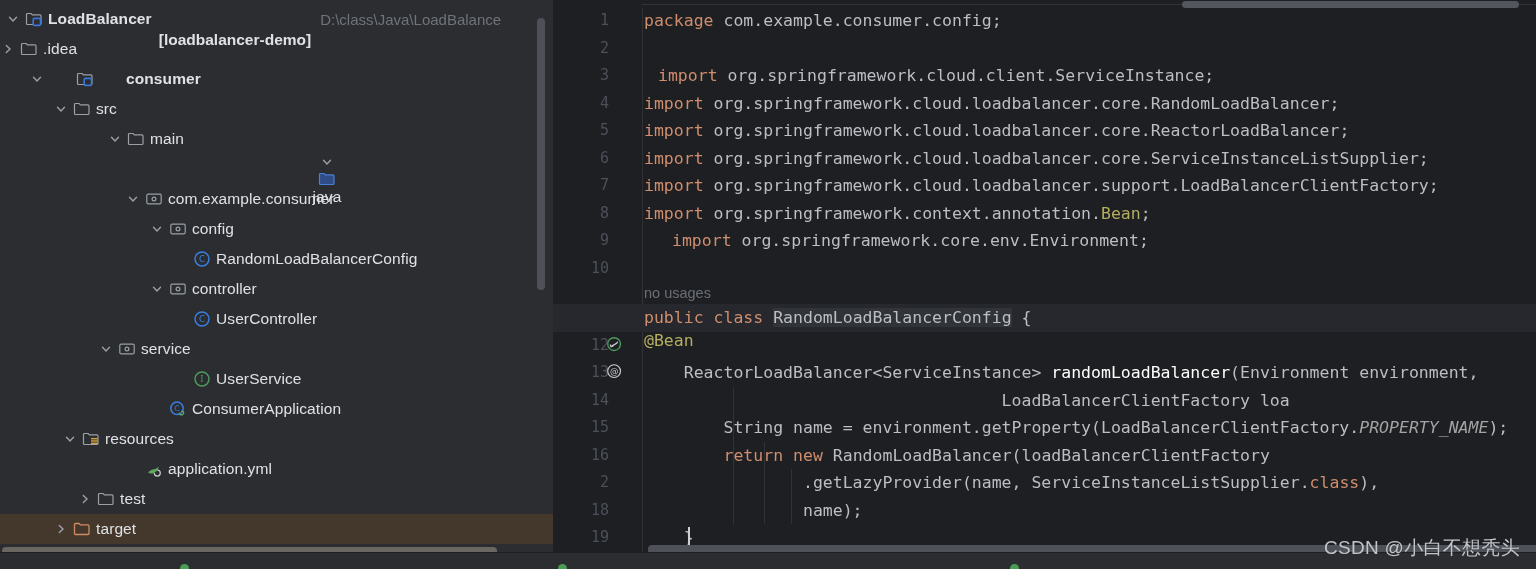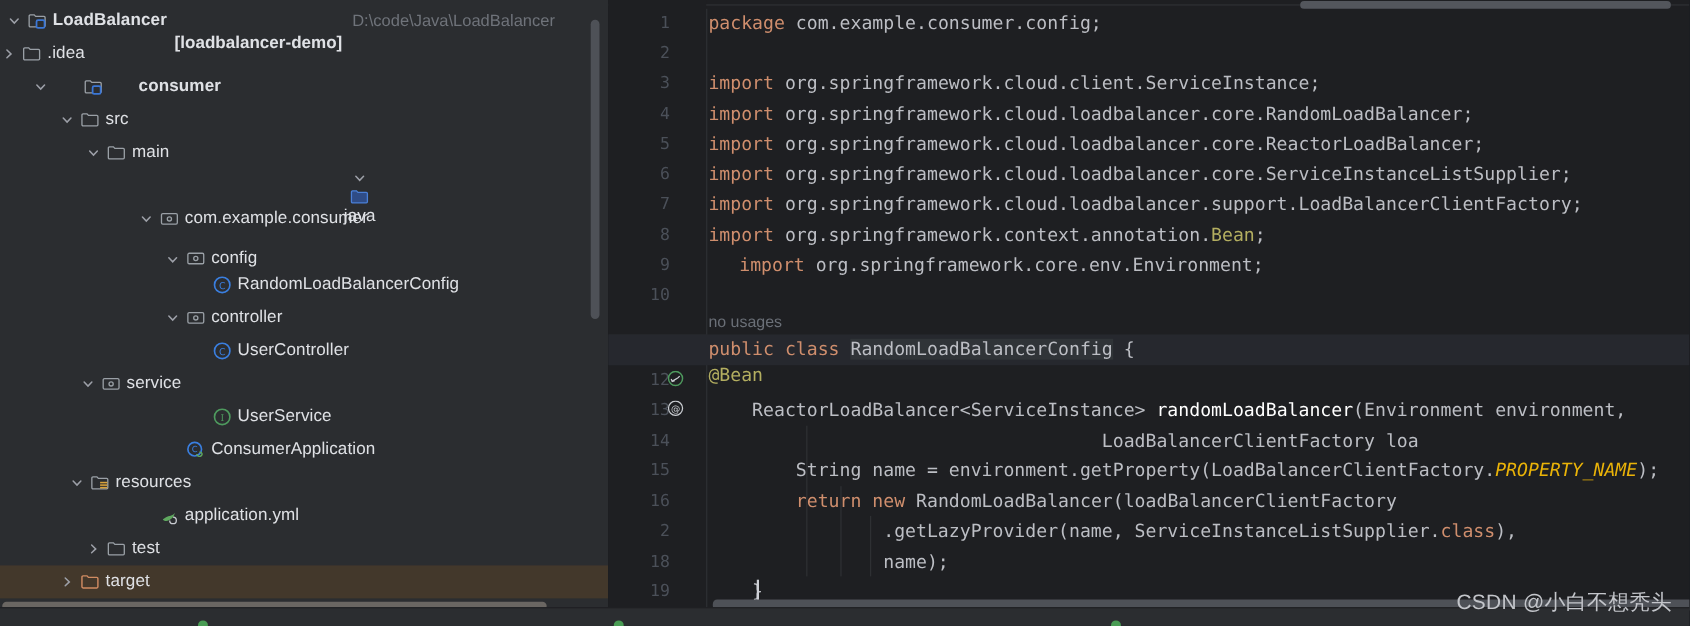--- a/index.html
+++ b/index.html
@@ -147,21 +147,21 @@
     background: #26282E;
   }
   .gutter-hl {
     position: absolute;
     left: 0; width: 89px; height: 27.5px;
     background: #26282E;
   }
   .kw  { color: #CF8E6D; }
   .fn  { color: #ffffff; }
   .ann { color: #B3AE60; }
-  .sfield { color: #eab308; font-style: italic; }
+  .sfield { color: #a3a3a3; font-style: italic; }
   .hint-txt {
     position: absolute;
     left: 91px;
     font-family: "Liberation Sans", sans-serif;
     font-size: 14.5px;
     color: #6A6F77;
     height: 22px; line-height: 22px;
   }
   .classname-hl { background: #303438; }
   .indent-guide {
@@ -224,21 +224,21 @@
             </svg>
           </span>
           <span class="ico" style="margin-left: 4px;">
             <svg width="18" height="18" viewBox="0 0 18 18">
               <path d="M1.5 4.5a1 1 0 0 1 1-1h3.6l1.3 1.4H15a1 1 0 0 1 1 1v7.6a1 1 0 0 1-1 1H2.5a1 1 0 0 1-1-1z" fill="none" stroke="#9AA0A6" stroke-width="1.2"></path>
               <rect x="8.2" y="8.4" width="7.3" height="7" rx="1.4" fill="#2B2D30" stroke="#3B77D6" stroke-width="1.6"></rect>
             </svg>
           </span>
           <span class="node-label bold">LoadBalancer</span>
           <span class="mod-name" style="margin-left: 7px;">[loadbalancer-demo]</span>
-          <span class="path-hint">D:\code\Java\LoadBalancer</span>
+          <span class="path-hint">D:\class\Java\LoadBalance</span>
         </div>
         <div class="tree-row" style="">
           <span class="arrow">
             <svg width="12" height="12" viewBox="0 0 12 12">
               <path d="M4.3 2.5L8 6l-3.7 3.5" fill="none" stroke="#9DA0A8" stroke-width="1.4" stroke-linecap="round"></path>
             </svg>
           </span>
           <span class="ico" style="margin-left: 4px;">
             <svg width="18" height="18" viewBox="0 0 18 18">
               <path d="M1.5 4.5a1 1 0 0 1 1-1h3.6l1.3 1.4H15a1 1 0 0 1 1 1v7.6a1 1 0 0 1-1 1H2.5a1 1 0 0 1-1-1z" fill="none" stroke="#9AA0A6" stroke-width="1.2"></path>
@@ -266,21 +266,21 @@
               <path d="M2.5 4.3L6 8l3.5-3.7" fill="none" stroke="#9DA0A8" stroke-width="1.4" stroke-linecap="round"></path>
             </svg>
           </span>
           <span class="ico" style="margin-left: 4px;">
             <svg width="18" height="18" viewBox="0 0 18 18">
               <path d="M1.5 4.5a1 1 0 0 1 1-1h3.6l1.3 1.4H15a1 1 0 0 1 1 1v7.6a1 1 0 0 1-1 1H2.5a1 1 0 0 1-1-1z" fill="none" stroke="#9AA0A6" stroke-width="1.2"></path>
             </svg>
           </span>
           <span class="node-label">src</span>
         </div>
-        <div class="tree-row" style="padding-left: 77px;">
+        <div class="tree-row" style="padding-left: 77px; margin-left: 30px;">
           <span class="arrow">
             <svg width="12" height="12" viewBox="0 0 12 12">
               <path d="M2.5 4.3L6 8l3.5-3.7" fill="none" stroke="#9DA0A8" stroke-width="1.4" stroke-linecap="round"></path>
             </svg>
           </span>
           <span class="ico" style="margin-left: 4px;">
             <svg width="18" height="18" viewBox="0 0 18 18">
               <path d="M1.5 4.5a1 1 0 0 1 1-1h3.6l1.3 1.4H15a1 1 0 0 1 1 1v7.6a1 1 0 0 1-1 1H2.5a1 1 0 0 1-1-1z" fill="none" stroke="#9AA0A6" stroke-width="1.2"></path>
             </svg>
           </span>
@@ -306,21 +306,21 @@
             </svg>
           </span>
           <span class="ico" style="margin-left: 4px;">
             <svg width="18" height="18" viewBox="0 0 18 18">
               <rect x="1.8" y="4.2" width="14.4" height="9.6" rx="1.2" fill="none" stroke="#9AA0A6" stroke-width="1.2"></rect>
               <circle cx="9" cy="9" r="1.9" fill="none" stroke="#9AA0A6" stroke-width="1.2"></circle>
             </svg>
           </span>
           <span class="node-label">com.example.consumer</span>
         </div>
-        <div class="tree-row" style="padding-left: 149px; align-items: flex-end;">
+        <div class="tree-row" style="padding-left: 149px;">
           <span class="arrow">
             <svg width="12" height="12" viewBox="0 0 12 12">
               <path d="M2.5 4.3L6 8l3.5-3.7" fill="none" stroke="#9DA0A8" stroke-width="1.4" stroke-linecap="round"></path>
             </svg>
           </span>
           <span class="ico" style="margin-left: 4px;">
             <svg width="18" height="18" viewBox="0 0 18 18">
               <rect x="1.8" y="4.2" width="14.4" height="9.6" rx="1.2" fill="none" stroke="#9AA0A6" stroke-width="1.2"></rect>
               <circle cx="9" cy="9" r="1.9" fill="none" stroke="#9AA0A6" stroke-width="1.2"></circle>
             </svg>
@@ -354,21 +354,21 @@
         <div class="tree-row" style="padding-left: 173px;">
           <span class="arrow empty"></span>
           <span class="ico" style="margin-left: 4px;">
             <svg width="18" height="18" viewBox="0 0 18 18">
               <circle cx="9" cy="9" r="7" fill="none" stroke="#3A7FE0" stroke-width="1.5"></circle>
               <text x="9" y="12.4" font-size="8.6" font-family="DejaVu Sans, sans-serif" fill="#3A7FE0" text-anchor="middle">C</text>
             </svg>
           </span>
           <span class="node-label">UserController</span>
         </div>
-        <div class="tree-row" style="padding-left: 72px;">
+        <div class="tree-row" style="padding-left: 98px;">
           <span class="arrow">
             <svg width="12" height="12" viewBox="0 0 12 12">
               <path d="M2.5 4.3L6 8l3.5-3.7" fill="none" stroke="#9DA0A8" stroke-width="1.4" stroke-linecap="round"></path>
             </svg>
           </span>
           <span class="ico" style="margin-left: 4px;">
             <svg width="18" height="18" viewBox="0 0 18 18">
               <rect x="1.8" y="4.2" width="14.4" height="9.6" rx="1.2" fill="none" stroke="#9AA0A6" stroke-width="1.2"></rect>
               <circle cx="9" cy="9" r="1.9" fill="none" stroke="#9AA0A6" stroke-width="1.2"></circle>
             </svg>
@@ -485,21 +485,21 @@
           </svg></div>
         <div class="gicon" style="top: 364px;"><svg width="16" height="16" viewBox="0 0 18 18">
             <circle cx="8" cy="8" r="7.2" fill="none" stroke="#C9CCD1" stroke-width="1.3"></circle>
             <text x="8" y="11.5" font-size="9.5" font-family="DejaVu Sans, sans-serif" fill="#C9CCD1" text-anchor="middle">@</text>
           </svg></div>
       </div>
     <div id="gutter-sep"></div>
     <div id="code-surface">
         <div class="code-line" style="top: 7px;"><span class="kw">package</span> com.example.consumer.config;</div>
         <div class="code-line" style="top: 34.5px;"></div>
-        <div class="code-line" style="top: 62px;"><span class="kw">import</span> org.springframework.cloud.client.ServiceInstance;</div>
+        <div class="code-line" style="top: 62px; margin-left: 14px;"><span class="kw">import</span> org.springframework.cloud.client.ServiceInstance;</div>
         <div class="code-line" style="top: 89.5px;"><span class="kw">import</span> org.springframework.cloud.loadbalancer.core.RandomLoadBalancer;</div>
         <div class="code-line" style="top: 117px;"><span class="kw">import</span> org.springframework.cloud.loadbalancer.core.ReactorLoadBalancer;</div>
         <div class="code-line" style="top: 144.5px;"><span class="kw">import</span> org.springframework.cloud.loadbalancer.core.ServiceInstanceListSupplier;</div>
         <div class="code-line" style="top: 172px;"><span class="kw">import</span> org.springframework.cloud.loadbalancer.support.LoadBalancerClientFactory;</div>
         <div class="code-line" style="top: 199.5px;"><span class="kw">import</span> org.springframework.context.annotation.<span class="ann">Bean</span>;</div>
         <div class="code-line" style="top: 227px; margin-left: 28px;"><span class="kw">import</span> org.springframework.core.env.Environment;</div>
         <div class="code-line" style="top: 254.5px;"></div>
         <div class="code-line hl-row" style="top: 304px;"><span class="kw">public</span> <span class="kw">class</span> <span class="classname-hl">RandomLoadBalancerConfig</span> {</div>
         <div class="code-line" style="top: 327px; left: 91px;"><span class="ann">@Bean</span></div>
         <div class="code-line" style="top: 359px;">    ReactorLoadBalancer&lt;ServiceInstance&gt; <span class="fn">randomLoadBalancer</span>(Environment environment,</div>

